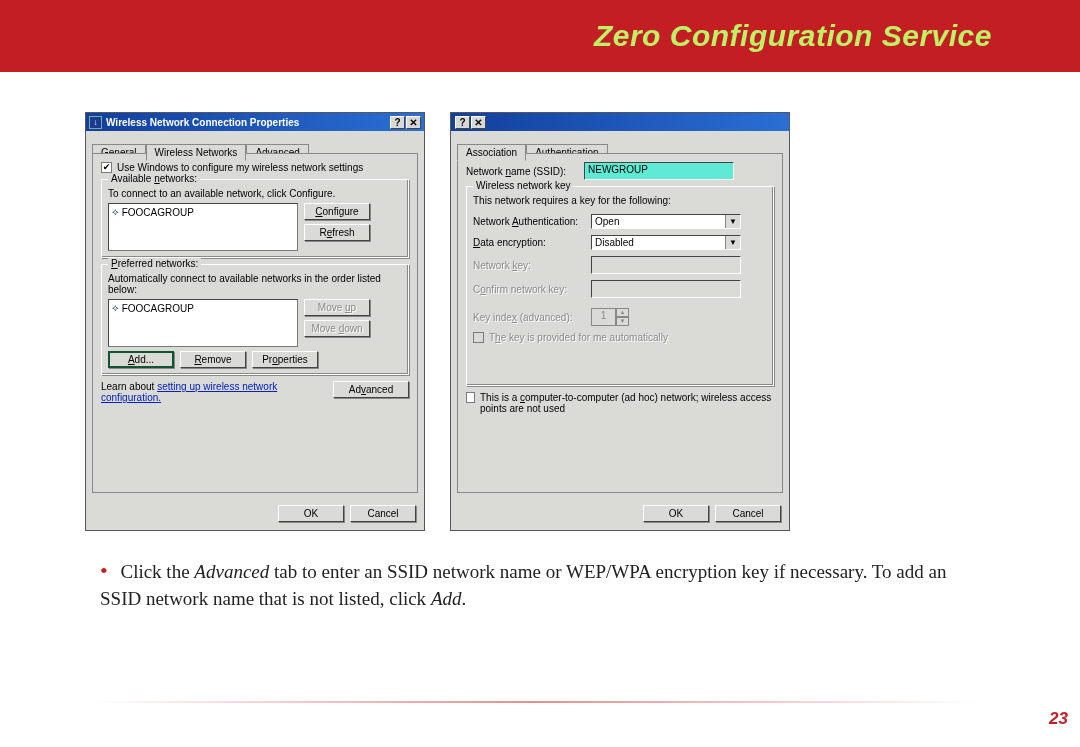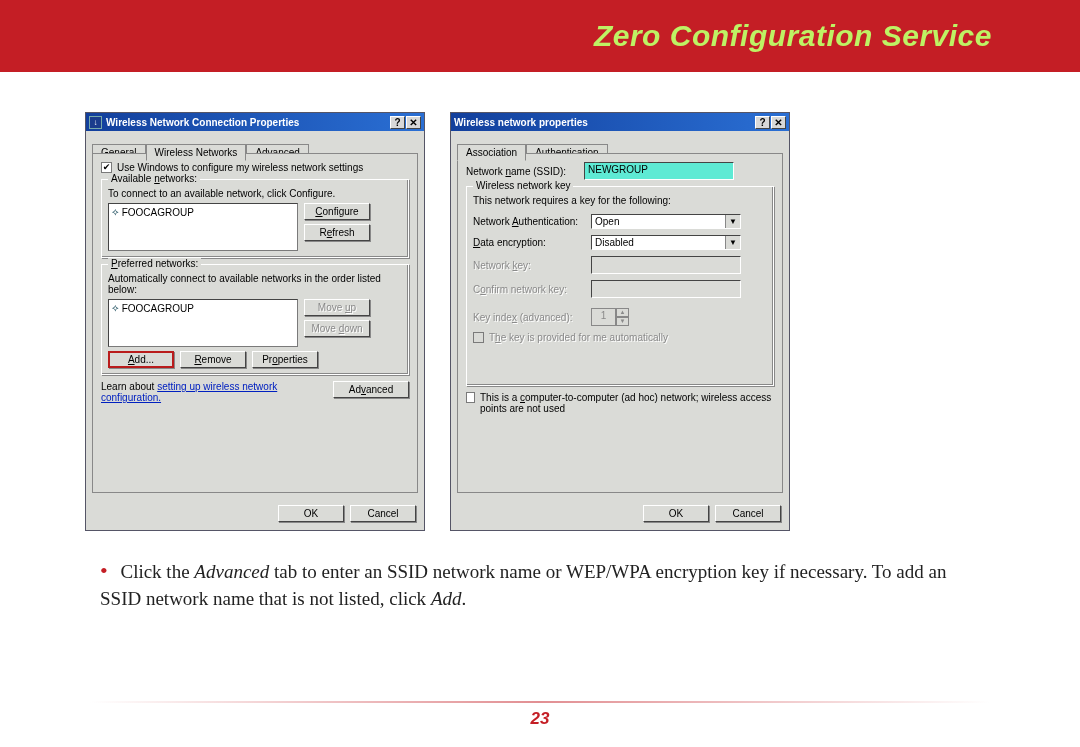--- a/index.html
+++ b/index.html
@@ -144,21 +144,21 @@
     background: #dadbd7;
     border: 1px solid #fff;
     border-right-color: #444;
     border-bottom-color: #444;
     padding: 2px 0;
     width: 66px;
     text-align: center;
     font-size: 10px;
     box-shadow: 1px 1px 0 #888;
   }
-  .btn.default { border: 2px solid #b91c1c; padding: 1px 0; }
+  .btn.default { border: 2px solid #14532d; padding: 1px 0; }
   .btn.disabled { color: #8a8a8a; text-shadow: 1px 1px 0 #fff; }
   .list-row { display: flex; gap: 6px; align-items: flex-start; }
   .btn-col { display: flex; flex-direction: column; gap: 4px; }
   .inline-row { display: flex; gap: 6px; margin-top: 4px; }
   .link { color: #0020c0; text-decoration: underline; cursor: pointer; }
   .bottom-buttons {
     display: flex;
     justify-content: flex-end;
     gap: 6px;
     padding: 6px 8px 8px 12px;
@@ -230,22 +230,22 @@
   .instruction .bullet {
     color: #c41e25;
     font-size: 22px;
     margin-right: 8px;
   }
   .instruction .em { font-style: italic; }
   .footer {
     position: absolute;
     bottom: 18px;
     left: 0;
-    right: 0;
-    text-align: center;
+    right: 12px;
+    text-align: right;
   }
   .footer .line {
     height: 2px;
     margin: 0 90px 6px 90px;
     background: linear-gradient(to right, #fff 0%, #c41e25 50%, #fff 100%);
     opacity: 0.5;
   }
   .footer .pnum {
     color: #c41e25;
     font-family: "Century Gothic", sans-serif;
@@ -329,21 +329,20 @@
       </div>
     </div>
     <div class="bottom-buttons">
       <div class="btn">OK</div>
       <div class="btn">Cancel</div>
     </div>
   </div>
 
   <div class="win-dialog">
     <div class="titlebar">
-      <span class="flex">Wireless network properties</span>
       <span class="win-btn">?</span>
       <span class="win-btn">✕</span>
     </div>
     <div class="tabs">
       <div class="tab active">Association</div>
       <div class="tab">Authentication</div>
     </div>
     <div class="tab-body">
 
       <div class="form-row">

